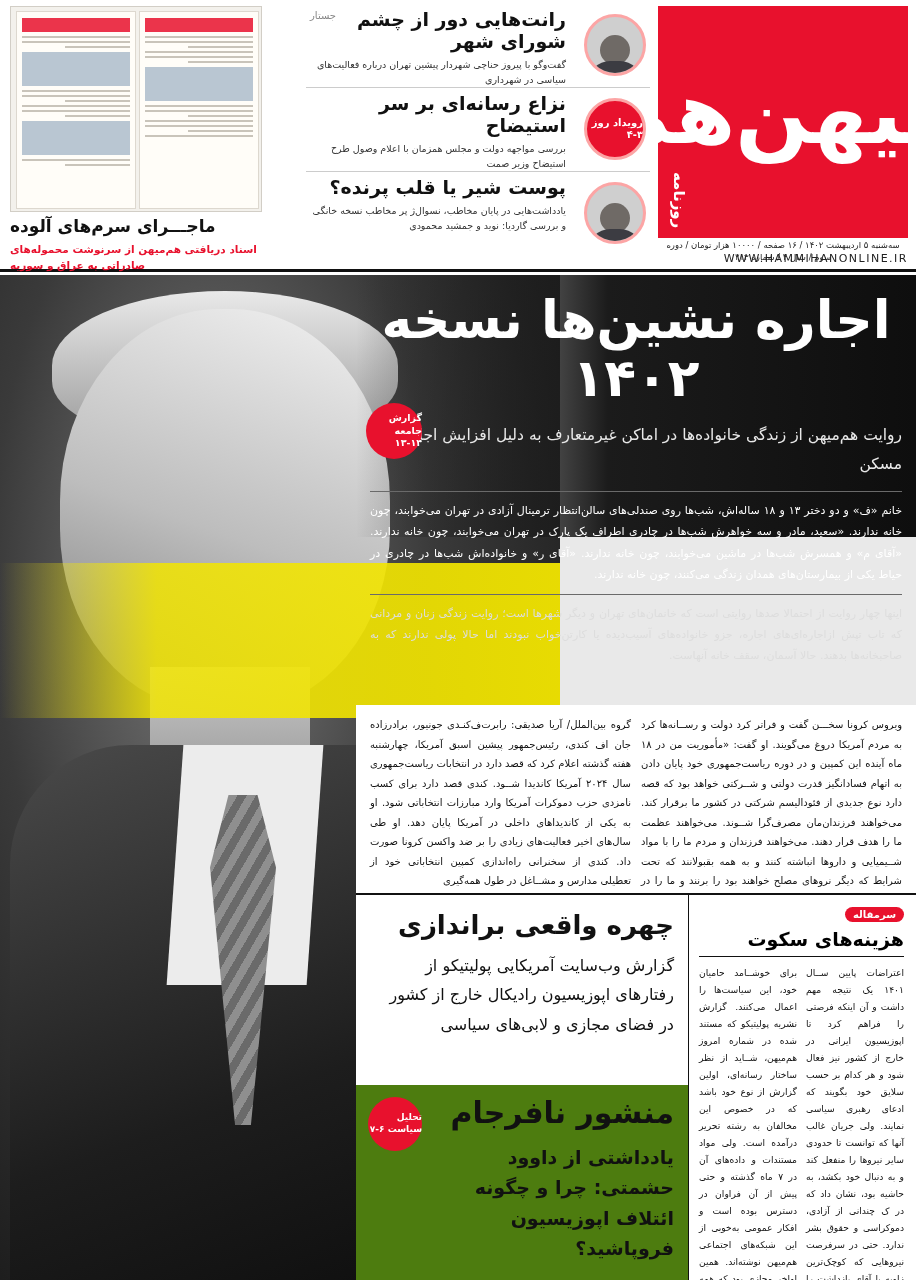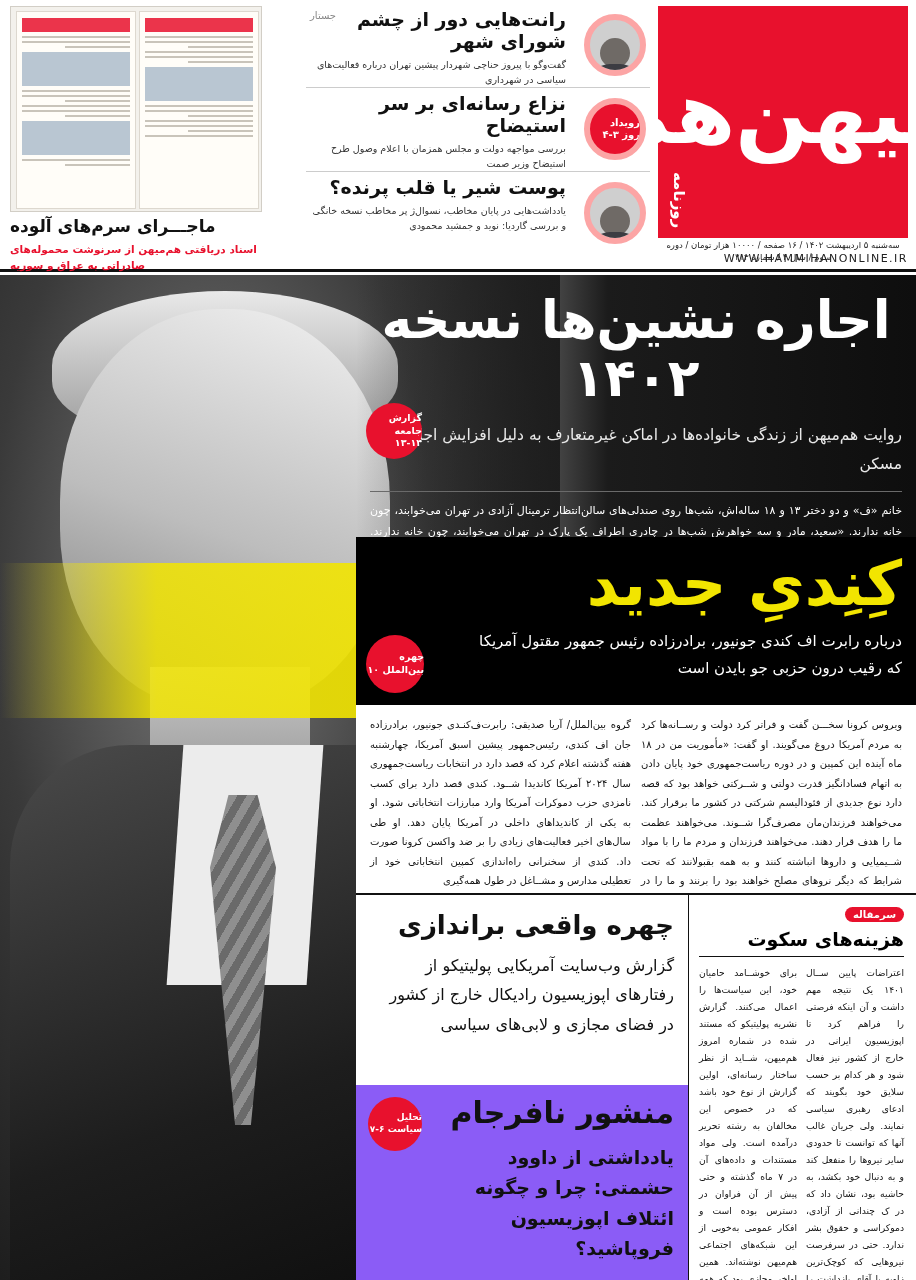--- a/index.html
+++ b/index.html
@@ -65,21 +65,21 @@
     height: 80px;
     margin-bottom: 4px;
     padding-right: 84px;
   }
   .teaser-thumb {
     position: absolute; right: 4px; top: 6px;
     width: 62px; height: 62px;
     border-radius: 50%;
     background: #cfcfcf;
     overflow: hidden;
-    border: 6px solid #fca5a5;
+    border: 3px solid #fca5a5;
   }
   .teaser-thumb .head {
     position: absolute; left: 50%; top: 18px;
     width: 30px; height: 30px; border-radius: 50%;
     background: #6f6a66; transform: translateX(-50%);
   }
   .teaser-thumb .body {
     position: absolute; left: 50%; top: 44px;
     width: 54px; height: 34px; border-radius: 22px 22px 0 0;
     background: #3c3c42; transform: translateX(-50%);
@@ -315,21 +315,21 @@
     color: #111;
   }
   .br-deck {
     font-size: 16px; line-height: 1.85; text-align: right; color: #111; margin-top: 10px;
   }
 
   
   .manshoor {
     position: absolute; top: 1085px; right: 228px;
     width: 332px; height: 195px;
-    background: #8b5cf6;
+    background: #4d7c0f;
     padding: 10px 14px 6px 14px;
     z-index: 3;
     margin-left: 15px;
   }
   .badge-analysis {
     position: absolute; top: 12px; left: 12px;
     width: 54px; height: 54px; border-radius: 50%;
     background: #e8112d; color: #fff;
     display: flex; flex-direction: column; align-items: center; justify-content: center;
     font-size: 9px; font-weight: bold; line-height: 1.3;
@@ -450,27 +450,20 @@
       <div class="st-title">اجاره نشین‌ها نسخه ۱۴۰۲</div>
       <div class="st-deck">روایت هم‌میهن از زندگی خانواده‌ها در اماکن غیرمتعارف به دلیل افزایش اجاره‌بهای مسکن</div>
       <div class="st-quotes">خانم «ف» و دو دختر ۱۳ و ۱۸ ساله‌اش، شب‌ها روی صندلی‌های سالن‌انتظار ترمینال آزادی در تهران می‌خوابند، چون خانه ندارند. «سعید، مادر و سه خواهرش شب‌ها در چادری اطراف یک پارک در تهران می‌خوابند، چون خانه ندارند. «آقای م» و همسرش شب‌ها در ماشین می‌خوابند، چون خانه ندارند. «آقای ر» و خانواده‌اش شب‌ها در چادری در حیاط یکی از بیمارستان‌های همدان زندگی می‌کنند، چون خانه ندارند.</div>
       <div class="st-body">اینها چهار روایت از احتمالا صدها روایتی است که خانمان‌های تهران و دیگر شهرها است؛ روایت زندگی زنان و مردانی که تاب تپش ازاجاره‌ای‌های اجاره، جزو خانواده‌های آسیب‌دیده یا کارتن‌خواب نبودند اما حالا پولی ندارند که به صاحبخانه‌ها بدهند. حالا آسمان، سقف خانه آنهاست.</div>
     </div>
     <div class="badge-report">گزارش
 جامعه
 ۱۴-۱۳</div>
   </div>
 
-  <div class="kennedy">
-    <div class="kn-title">کِنِدیِ جدید</div>
-    <div class="kn-deck">درباره رابرت اف کندی جونیور، برادرزاده رئیس جمهور مقتول آمریکا که رقیب درون حزبی جو بایدن است</div>
-    <div class="badge-world">چهره
-بین‌الملل
-۱۰</div>
-  </div>
 
   <div class="cols-wrap">
     <div class="col">ویروس کرونا سخـــن گفت و فراتر کرد دولت و رســانه‌ها کرد به مردم آمریکا دروغ می‌گویند. او گفت: «مأموریت من در ۱۸ ماه آینده این کمپین و در دوره ریاست‌جمهوری خود پایان دادن به اتهام فسادانگیز قدرت دولتی و شــرکتی خواهد بود که قصه دارد نوع جدیدی از فئودالیسم شرکتی در کشور ما برقرار کند. می‌خواهند فرزندان‌مان مصرف‌گرا شــوند. می‌خواهند عظمت ما را هدف قرار دهند. می‌خواهند فرزندان و مردم ما را با مواد شــیمیایی و داروها انباشته کنند و به همه بقبولانند که تحت شرایط که دیگر نروهای مصلح خواهند بود را برنند و ما را در وضعیت جنگی دائمی نگه دارند.»</div>
     <div class="col">گروه بین‌الملل/ آریا صدیقی: رابرت‌ف‌کنـدی جونیور، برادرزاده جان اف کندی، رئیس‌جمهور پیشین اسبق آمریکا، چهارشنبه هفته گذشته اعلام کرد که قصد دارد در انتخابات ریاست‌جمهوری سال ۲۰۲۴ آمریکا کاندیدا شــود. کندی قصد دارد برای کسب نامزدی حزب دموکرات آمریکا وارد مبارزات انتخاباتی شود. او به یکی از کاندیداهای داخلی در آمریکا پایان دهد. او طی سال‌های اخیر فعالیت‌های زیادی را بر ضد واکسن کرونا صورت داد. کندی از سخنرانی راه‌اندازی کمپین انتخاباتی خود از تعطیلی مدارس و مشــاغل در طول همه‌گیری</div>
   </div>
 
   <div class="sarmaghaleh">
     <div class="badge-sar">سرمقاله</div>
     <div class="sar-title">هزینه‌های سکوت</div>
     <div class="sar-body">اعتراضات پایین ســال ۱۴۰۱ یک نتیجه مهم داشت و آن اینکه فرصتی را فراهم کرد تا اپوزیسیون ایرانی در خارج از کشور نیز فعال شود و هر کدام بر حسب سلایق خود بگویند که ادعای رهبری سیاسی نمایند. ولی جریان غالب آنها که توانست تا حدودی سایر نیروها را منفعل کند و به دنبال خود بکشد، به حاشیه بود، نشان داد که در ک چندانی از آزادی، دموکراسی و حقوق بشر ندارد. حتی در سرفرصت نیروهایی که کوچک‌ترین زاویه با آقای بازداشت را نیز از هیچ گوشــشی فروگذار نمی‌کند. بهبود اگر دیگر نیروهای منتقد هم اعلام تجزیه‌خواهی می‌کند و صلح مطالبه مباشند تردیدی نبود و نیست که بخشی از این نیروی پوپولیســتی و وابستگی عمیق مالی با دشمنان ایران دارند و برای خوشــامد حامیان خود، این سیاست‌ها را اعمال می‌کنند. گزارش نشریه پولیتیکو که مستند شده در شماره امروز هم‌میهن، شــاید از نظر ساختار رسانه‌ای، اولین گزارش از نوع خود باشد که در خصوص این مخالفان به رشته تحریر درآمده است. ولی مواد مستندات و داده‌های آن در ۷ ماه گذشته و حتی پیش از آن فراوان در دسترس بوده است و افکار عمومی به‌خوبی از این شبکه‌های اجتماعی هم‌میهن نوشته‌اند. همین اواخر مجازی بود که همه را به تامل وادار کرد که چگونه دارند؟ در این میان سکوت نسبی بسیاری از افراد که باعث سکوت می‌گردند ولی از ترس موج هجوم واقعی شدن سکوت کردند. بیش از اصول رفتارهای این جماعت مسئولیت‌پذیر و باید با پاسخگو باشند.</div>

